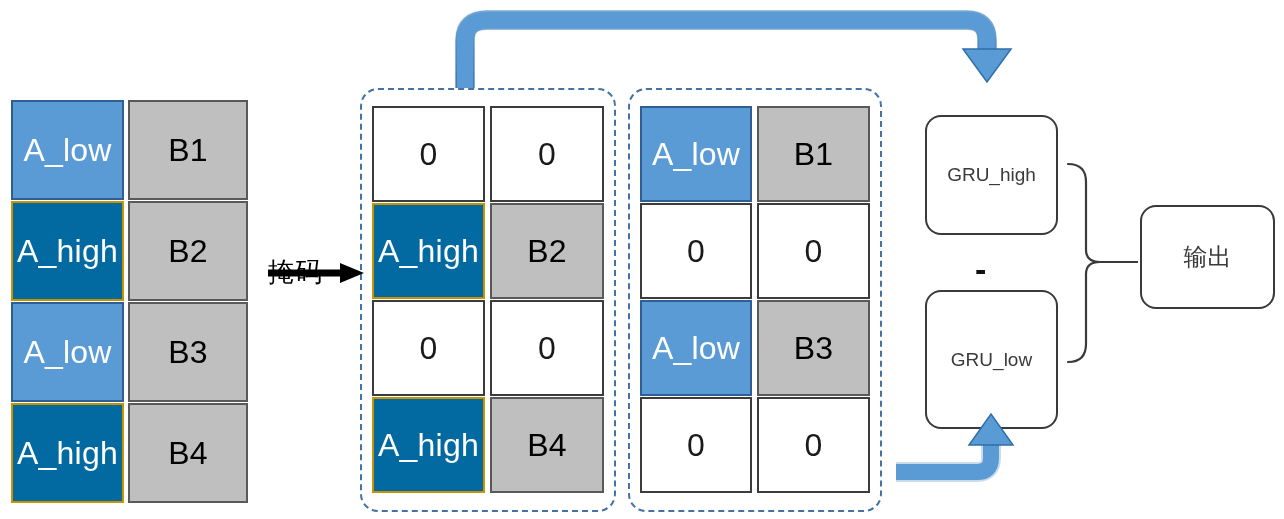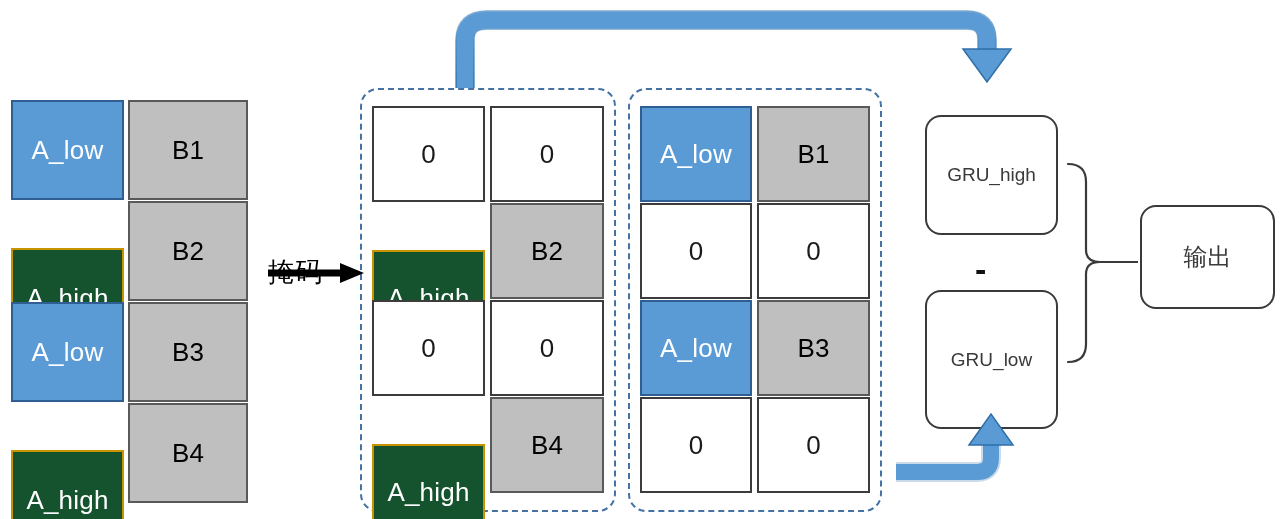--- a/index.html
+++ b/index.html
@@ -19,27 +19,27 @@
   }
 
   
   .cell {
     position: absolute;
     box-sizing: border-box;
     border: 2px solid #000000;
     display: flex;
     align-items: center;
     justify-content: center;
-    font-size: 26px;
+    font-size: 32px;
     line-height: 1;
     letter-spacing: .2px;
     white-space: nowrap;
   }
   .cell.blue  { background: #5B9BD5; color: #ffffff; border-color: #2F5F92; }
-  .cell.amber { background: #14532d; color: #ffffff; border-color: #C79400; margin-top: 47px; }
+  .cell.amber { background: #0369a1; color: #ffffff; border-color: #C79400; }
   .cell.gray  { background: #BFBFBF; color: #000000; border-color: #595959; }
   .cell.zero  { background: #ffffff; color: #1a1a1a; border-color: #3c3c3c; }
 
   
   .group-dashed {
     position: absolute;
     box-sizing: border-box;
     border: 2.5px dashed #4472A5;
     border-radius: 18px;
     background: transparent;

